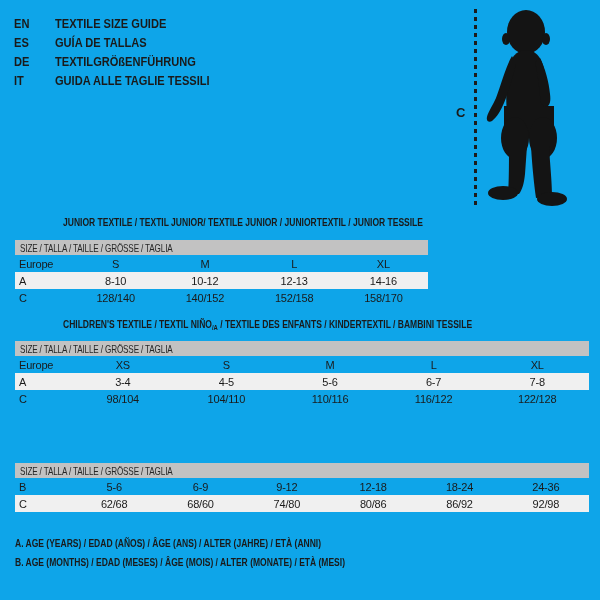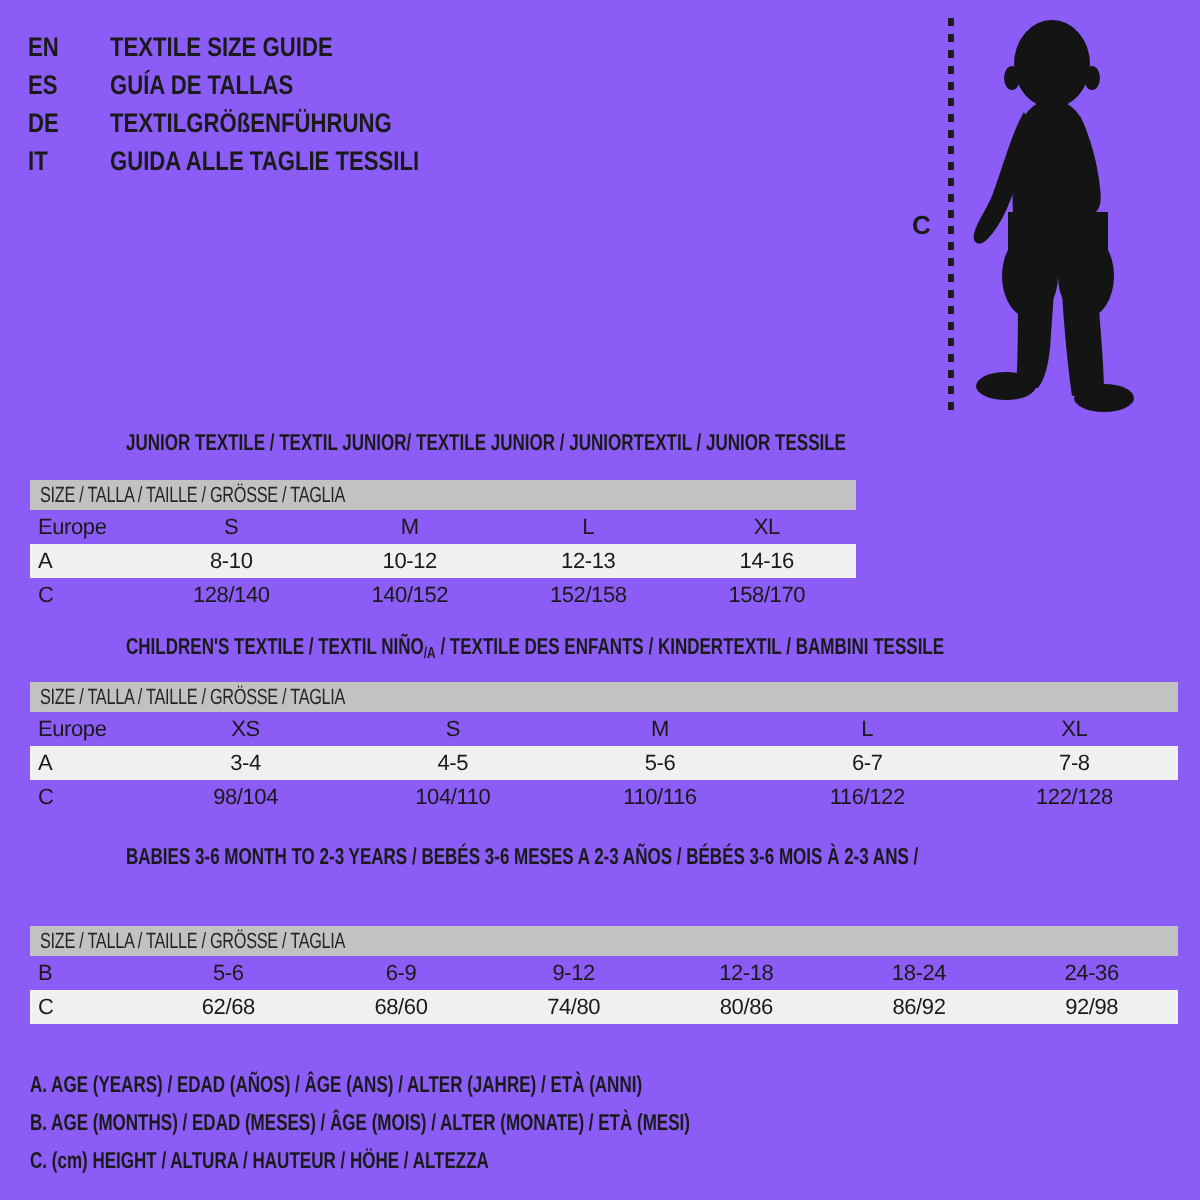--- a/index.html
+++ b/index.html
@@ -1,17 +1,17 @@
 <!DOCTYPE html>
 <html><head>
 <meta charset="utf-8">
 <style>
   html,body{margin:0;padding:0;background:#fff;}
   .page{
-    position:relative;width:600px;height:600px;background:#8b5cf6;overflow:hidden;
+    position:relative;width:600px;height:600px;background:#0ea5e9;overflow:hidden;
     font-family:"Liberation Sans",sans-serif;color:#1a1a1a;
   }
   
   .cond{display:inline-block;transform:scaleX(.74);transform-origin:0 50%;white-space:nowrap;}
   .cond-w{display:inline-block;transform:scaleX(.82);transform-origin:0 50%;white-space:nowrap;}
 
   
   .lang{position:absolute;left:14px;top:14px;}
   .lang-row{height:19px;line-height:19px;font-weight:bold;font-size:13.5px;}
   .lang-code{display:inline-block;width:50px;}
@@ -129,21 +129,20 @@
     <div class="trow">
       <span class="row-label">C</span>
       <span class="tcell">98/104</span>
       <span class="tcell">104/110</span>
       <span class="tcell">110/116</span>
       <span class="tcell">116/122</span>
       <span class="tcell">122/128</span>
     </div>
   </div>
 
-  <div class="sec-title" style="top:423px"><span class="cond">BABIES 3-6 MONTH TO 2-3 YEARS / BEBÉS 3-6 MESES A 2-3 AÑOS / BÉBÉS 3-6 MOIS À 2-3 ANS /</span></div>
   <div class="size-table t3">
     <div class="size-bar">
         <span class="cond">SIZE / TALLA / TAILLE / GRÖSSE / TAGLIA</span>
       </div>
     <div class="trow">
       <span class="row-label">B</span>
       <span class="tcell">5-6</span>
       <span class="tcell">6-9</span>
       <span class="tcell">9-12</span>
       <span class="tcell">12-18</span>
@@ -156,15 +155,14 @@
       <span class="tcell">68/60</span>
       <span class="tcell">74/80</span>
       <span class="tcell">80/86</span>
       <span class="tcell">86/92</span>
       <span class="tcell">92/98</span>
     </div>
   </div>
 
   <div class="footnote fn-a"><span class="cond">A. AGE (YEARS) / EDAD (AÑOS) / ÂGE (ANS) / ALTER (JAHRE) / ETÀ (ANNI)</span></div>
   <div class="footnote fn-b"><span class="cond">B. AGE (MONTHS) / EDAD (MESES) / ÂGE (MOIS) / ALTER (MONATE) / ETÀ (MESI)</span></div>
-  <div class="footnote fn-c"><span class="cond">C. (cm) HEIGHT / ALTURA / HAUTEUR / HÖHE / ALTEZZA</span></div>
 
 </div>
 
 </body></html>

